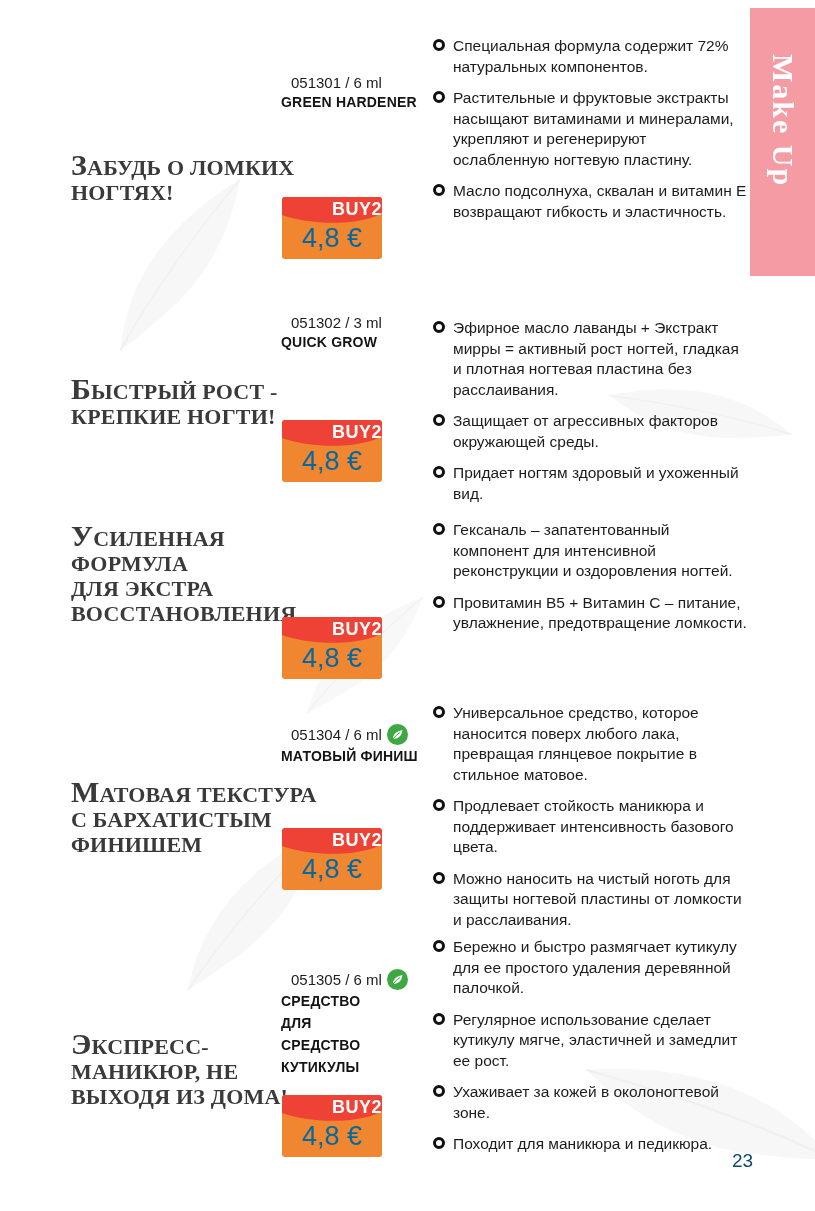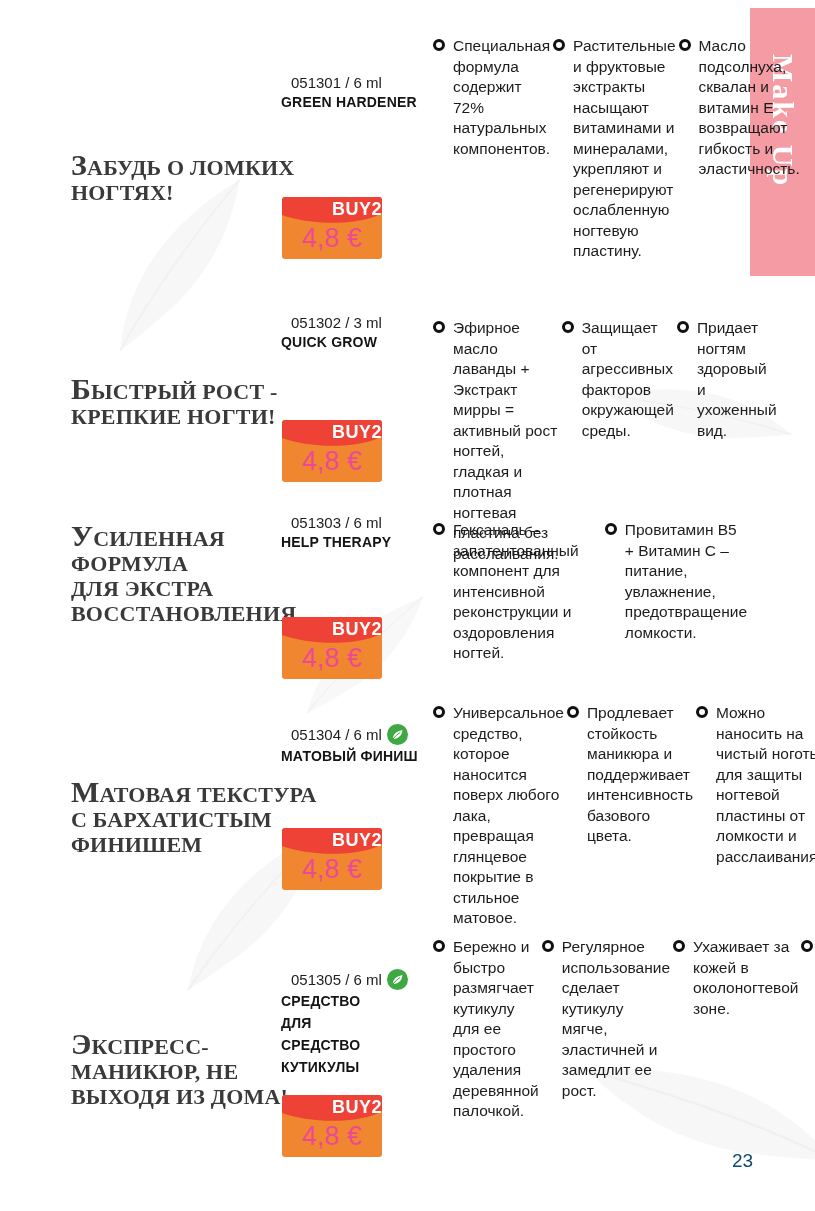--- a/index.html
+++ b/index.html
@@ -18,32 +18,32 @@
   .hline{display:block;}
   .hline.first::first-letter{font-size:30px;}
 
   
   .codeblk{position:absolute;left:281px;z-index:2;}
   .code-row{display:flex;align-items:center;gap:5px;font-size:15px;color:#1d1d1d;margin-left:10px;}
   .pname{font-weight:700;font-size:14px;letter-spacing:.2px;line-height:22px;color:#141414;}
   .eco{width:21px;height:21px;flex:0 0 auto;}
 
   
-  .bullets{position:absolute;left:433px;width:314px;display:flex;gap:3px;z-index:2;}
+  .bullets{position:absolute;left:433px;width:314px;display:flex;flex-direction:column;gap:11px;z-index:2;}
   .bullet{display:flex;}
   .ring{flex:0 0 auto;width:12px;height:12px;border:3.4px solid #101010;border-radius:50%;
         margin:3px 8px 0 0;box-sizing:border-box;background:#fff;}
   .btext{font-size:15.5px;line-height:20.5px;color:#1c1c1c;}
 
   
   .badge{position:absolute;left:282px;width:100px;height:62px;z-index:2;}
   .badge svg{position:absolute;left:0;top:0;width:100%;height:100%;}
   .badge-buy{position:absolute;top:2px;left:0;right:0;text-align:right;color:#fff;
         font-weight:700;font-size:18px;letter-spacing:.5px;}
-  .badge-price{position:absolute;top:26px;left:0;right:0;text-align:center;color:#ec4899;
+  .badge-price{position:absolute;top:26px;left:0;right:0;text-align:center;color:#0369a1;
         font-size:27px;font-weight:400;}
 
   .pagenum{position:absolute;left:732px;top:1150px;font-size:19px;color:#0c4a6e;z-index:2;}
 
   .feather{position:absolute;opacity:.65;z-index:1;}
 </style>
 </head>
 <body>
 
 <div class="page">
@@ -138,26 +138,20 @@
     <div class="badge-buy">BUY2</div>
     <div class="badge-price">4,8 €</div>
   </div>
 
   <h2 class="heading" style="top:507px">
     <span class="hline first">УСИЛЕННАЯ</span>
     <span class="hline">ФОРМУЛА</span>
     <span class="hline">ДЛЯ ЭКСТРА</span>
     <span class="hline">ВОССТАНОВЛЕНИЯ</span>
   </h2>
-  <div class="codeblk" style="top:514px">
-    <div class="code-row">
-        <span>051303 / 6 ml</span>
-      </div>
-    <div class="pname">HELP THERAPY</div>
-  </div>
   <div class="bullets" style="top:520px">
     <div class="bullet">
         <span class="ring"></span>
         <span class="btext">Гексаналь – запатентованный компонент для интенсивной реконструкции и оздоровления ногтей.</span>
       </div>
     <div class="bullet">
         <span class="ring"></span>
         <span class="btext">Провитамин В5 + Витамин С – питание, увлажнение, предотвращение ломкости.</span>
       </div>
   </div>

